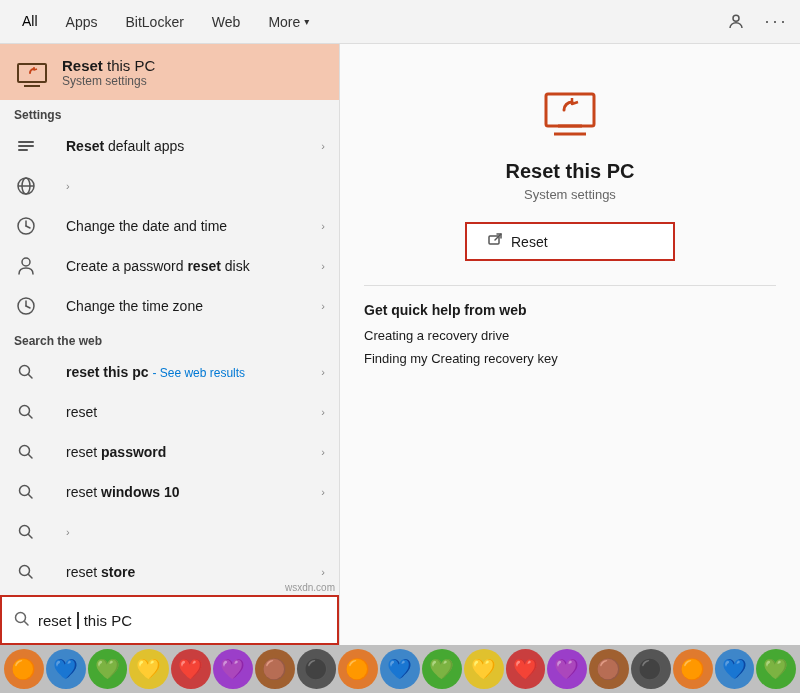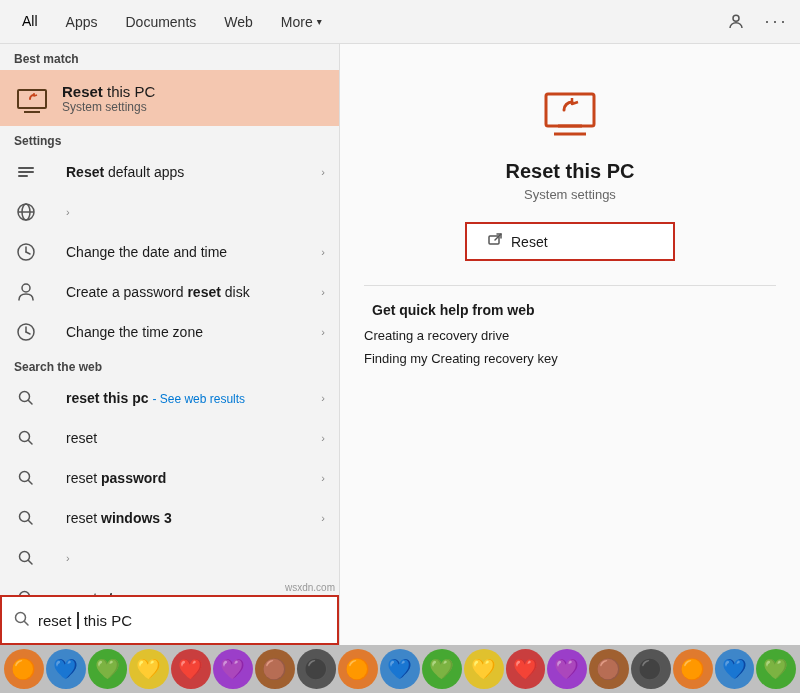--- a/index.html
+++ b/index.html
@@ -216,21 +216,20 @@
       color: #555;
       font-size: 14px;
     }
     .separator { width: 100%; height: 1px; background: #ddd; margin-bottom: 16px; }
     .quick-help-title {
       align-self: flex-start;
       font-size: 14px;
       font-weight: 700;
       color: #1a1a1a;
       margin-bottom: 10px;
-      margin-left: 8px;
     }
     .quick-help-link {
       align-self: flex-start;
       font-size: 13px;
       color: #1a1a1a;
       cursor: pointer;
       margin-bottom: 8px;
       text-decoration: none;
       text-align: center;
     }
@@ -259,21 +258,21 @@
 <body>
 
 <div class="top-nav">
   <div class="tab active">
     <span>All</span>
   </div>
   <div class="tab">
     <span>Apps</span>
   </div>
   <div class="tab">
-    <span>Documents</span>
+    <span>BitLocker</span>
   </div>
   <div class="tab">
     <span>Web</span>
   </div>
   <div class="tab more-tab">
     <span>More</span>
     <span style="font-size:10px;">▾</span>
   </div>
   <div class="nav-right">
     <div class="nav-icon-btn">
@@ -286,21 +285,20 @@
       <span style="font-size:18px;letter-spacing:2px;color:#555;">···</span>
     </div>
   </div>
 </div>
 
 <div class="main-content">
 
   <div class="left-panel">
     <div class="left-scroll">
 
-      <div class="section-label">Best match</div>
       <div class="best-match-item">
         <div class="best-match-icon">
 
           <svg width="36" height="36" viewBox="0 0 36 36" fill="none">
             <rect x="4" y="10" width="28" height="18" rx="1" stroke="#5a3a1a" stroke-width="2" fill="none"></rect>
             <line x1="12" y1="28" x2="24" y2="28" stroke="#5a3a1a" stroke-width="2"></line>
             <line x1="10" y1="32" x2="26" y2="32" stroke="#5a3a1a" stroke-width="2"></line>
             <path d="M16 19 A4 4 0 0 1 20 15" stroke="#c7451a" stroke-width="2" fill="none" stroke-linecap="round"></path>
             <polyline points="20,13 20,16 23,15" stroke="#c7451a" stroke-width="1.5" fill="none" stroke-linejoin="round"></polyline>
           </svg>
@@ -418,21 +416,21 @@
       </div>
 
       <div class="result-item">
         <div class="result-icon">
           <svg width="16" height="16" viewBox="0 0 16 16" fill="none">
             <circle cx="6.5" cy="6.5" r="5" stroke="#555" stroke-width="1.5"></circle>
             <line x1="10.5" y1="10.5" x2="14" y2="14" stroke="#555" stroke-width="1.5" stroke-linecap="round"></line>
           </svg>
         </div>
         <div class="result-text">
-          <span>reset </span><span style="font-weight:700;">windows 3</span>
+          <span>reset </span><span style="font-weight:700;">windows 10</span>
         </div>
         <div class="result-chevron">›</div>
       </div>
 
       <div class="result-item">
         <div class="result-icon">
           <svg width="16" height="16" viewBox="0 0 16 16" fill="none">
             <circle cx="6.5" cy="6.5" r="5" stroke="#555" stroke-width="1.5"></circle>
             <line x1="10.5" y1="10.5" x2="14" y2="14" stroke="#555" stroke-width="1.5" stroke-linecap="round"></line>
           </svg>

